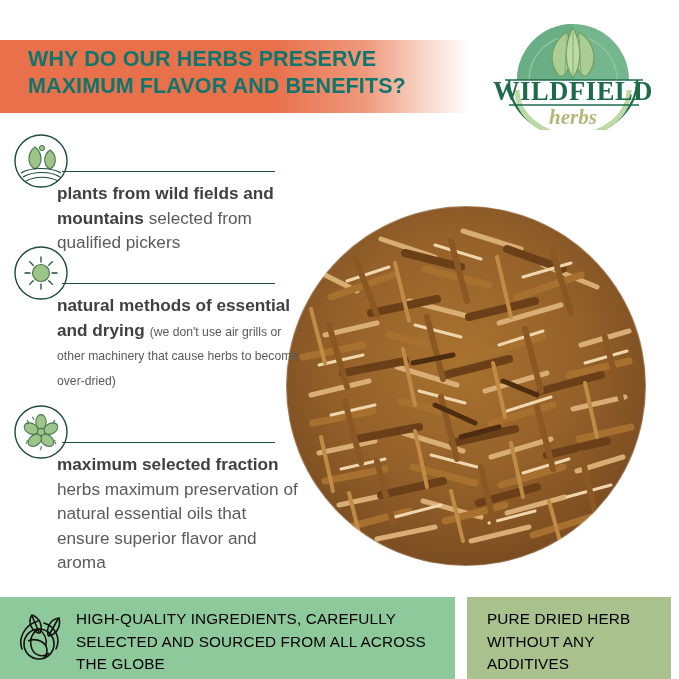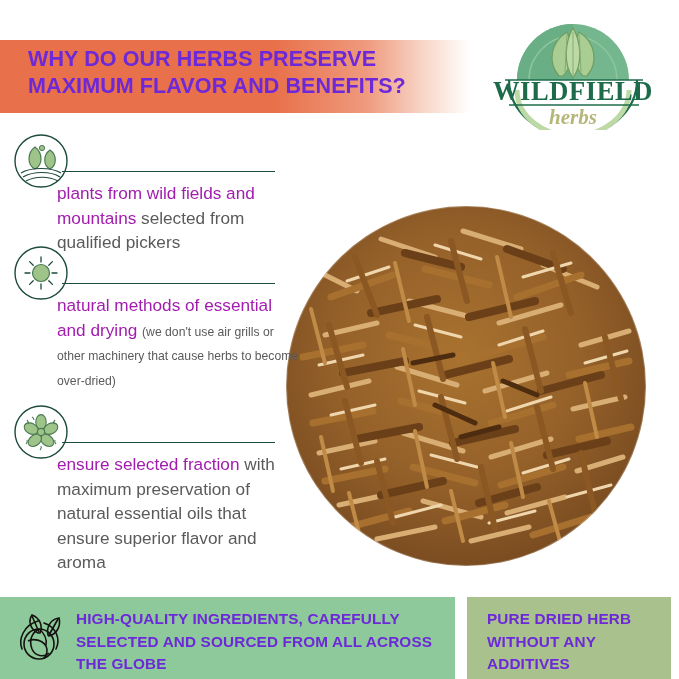--- a/index.html
+++ b/index.html
@@ -34,21 +34,21 @@
   }
   .header-title {
     position: absolute;
     left: 28px;
     top: 46px;
     width: 430px;
     font-size: 21.5px;
     font-weight: bold;
     line-height: 27px;
     letter-spacing: 0.1px;
-    color: #6d28d9;
+    color: #0f766e;
     text-transform: uppercase;
     white-space: pre-line;
   }
 
   
   .logo {
     position: absolute;
     left: 487px;
     top: 18px;
     width: 173px;
@@ -91,22 +91,22 @@
   .feature-text {
     position: absolute;
     left: 57px;
     top: 48px;
     width: 243px;
     font-size: 17.2px;
     line-height: 24.5px;
     color: #5a5a5a;
   }
   .feature-text .lead {
-    font-weight: normal;
-    color: #a21caf;
+    font-weight: bold;
+    color: #404040;
   }
   .feature-note {
     font-size: 12.2px;
     line-height: 15.6px;
     color: #5a5a5a;
     display: inline;
   }
 
   #feature-0 { top: 133px; }
   #feature-1 { top: 245px; }
@@ -131,24 +131,24 @@
   .banner-icon {
     position: absolute;
     left: 14px;
     top: 14px;
     width: 54px;
     height: 54px;
   }
   .banner-text {
     position: absolute;
     font-size: 15.3px;
-    font-weight: bold;
+    font-weight: normal;
     line-height: 22.5px;
     letter-spacing: 0.15px;
-    color: #6d28d9;
+    color: #000000;
     text-transform: uppercase;
     white-space: pre-line;
   }
   #banner-left .banner-text {
     left: 76px;
     top: 11px;
     width: 372px;
   }
   #banner-right .banner-text {
     left: 20px;
@@ -388,21 +388,21 @@
             <path d="M42 16 q-2 2 -1 4"></path>
           <path d="M13 40 q2 -2 1 -4"></path>
             <path d="M43 40 q-2 -2 -1 -4"></path>
           <path d="M27 46 q2 -2 1 -4"></path>
             <path d="M19 13 q2 1 2 3"></path>
         </g>
       </svg>
     </div>
     <div class="feature-rule"></div>
     <div class="feature-text">
-      <span class="lead">ensure selected fraction</span><span> with maximum preservation of natural essential oils that ensure superior flavor and aroma</span>
+      <span class="lead">maximum selected fraction</span><span> herbs maximum preservation of natural essential oils that ensure superior flavor and aroma</span>
     </div>
   </div>
 
   <div class="bottom-banner" id="banner-left">
     <div class="banner-icon">
       <svg viewBox="0 0 54 54" width="54" height="54" fill="none" stroke="#14120f" stroke-width="1.6">
         <circle cx="25" cy="33" r="15"></circle>
         <path d="M25 18 C17 22 15 30 18 38 C21 45 30 47 35 42"></path>
         <path d="M14 30 C20 27 28 29 32 35 C34 39 33 44 30 47"></path>
         <path d="M25 18 C30 22 33 28 32 34"></path>

